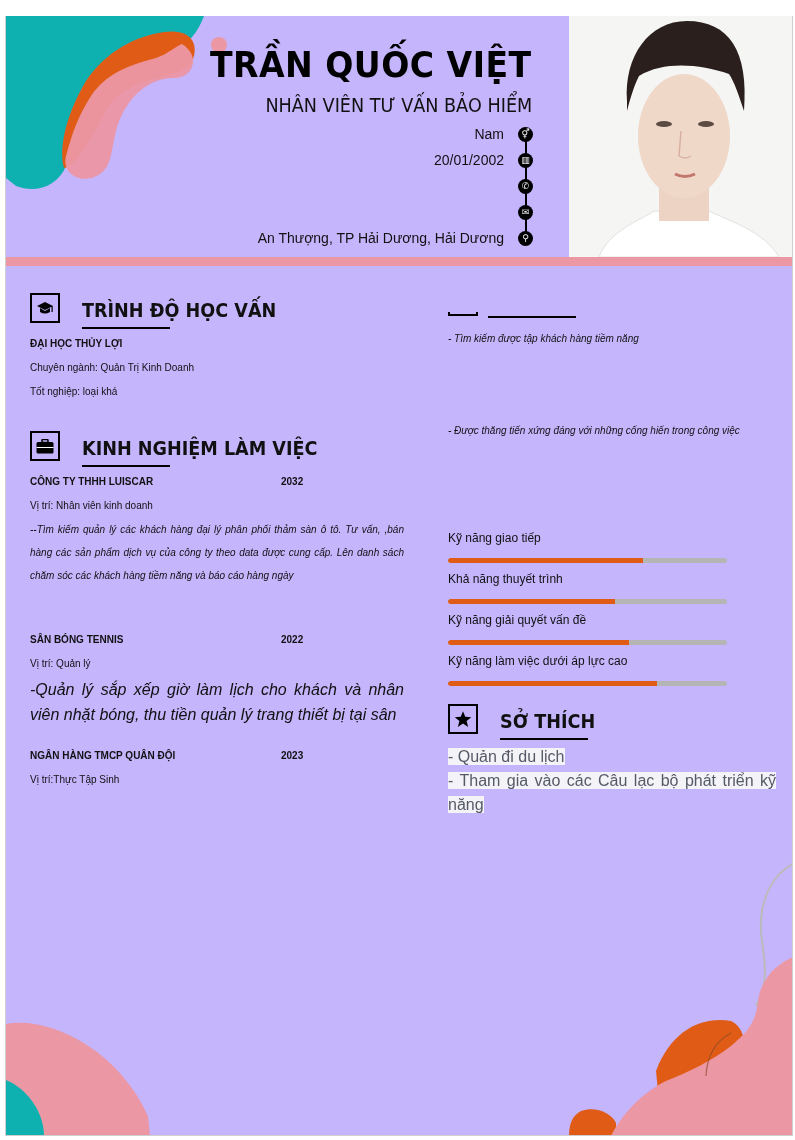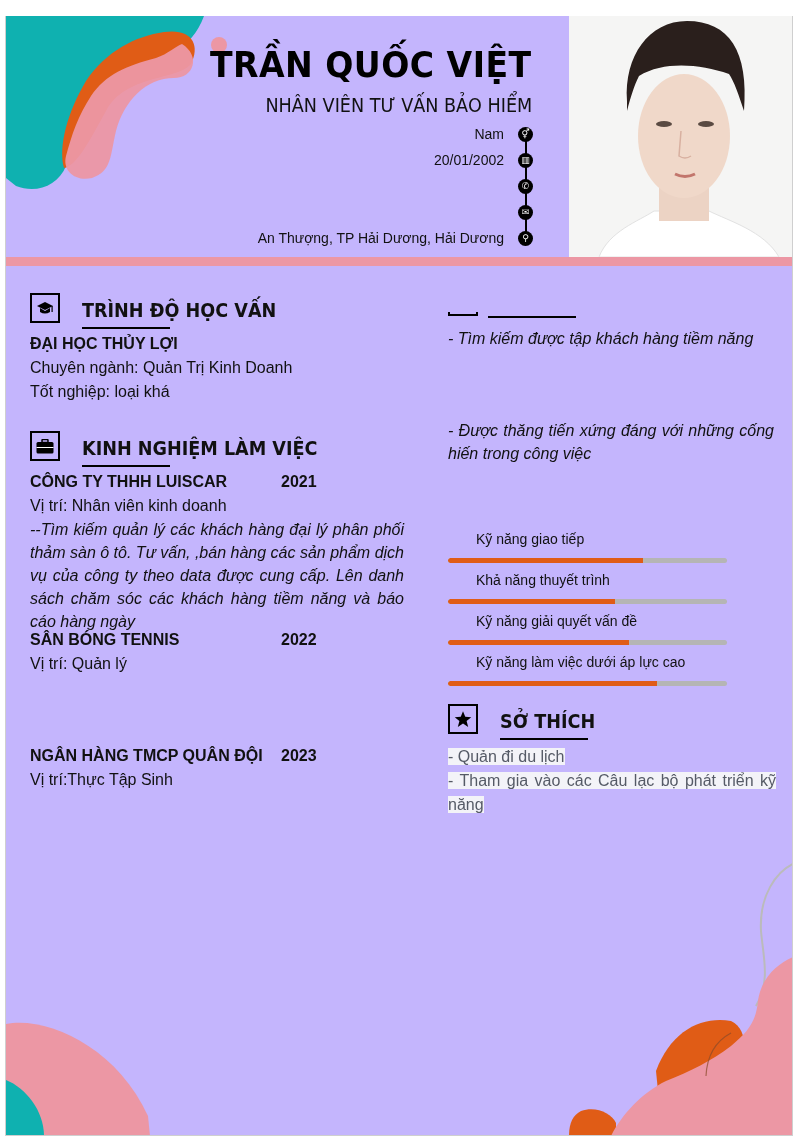--- a/index.html
+++ b/index.html
@@ -50,26 +50,26 @@
     margin-right: 10px; flex-shrink: 0;
   }
   .sec-title-wrap { position: relative; }
   .sec-title {
     font-size: 20px; font-weight: bold; color: #111; white-space: nowrap;
     font-family: "DejaVu Sans", sans-serif; transform: scaleX(0.88); transform-origin: left center; display: inline-block;
     line-height: 26px;
   }
   .sec-underline { position: absolute; left: 0; top: 30px; width: 88px; height: 1.5px; background: #000; }
 
-  .txt { position: absolute; font-size: 16px; color: #111; line-height: 24px; }
+  .txt { position: absolute; font-size: 10px; color: #111; line-height: 24px; }
   .bold { font-weight: bold; }
   .just { text-align: justify; font-style: italic; }
   .big { font-size: 16px; line-height: 25px; }
 
-  .skill-label { position: absolute; left: 442px; font-size: 14px; color: #111; margin-left: 28px; }
+  .skill-label { position: absolute; left: 442px; font-size: 12px; color: #111; }
   .skill-bar { position: absolute; left: 442px; width: 279px; height: 5px; border-radius: 3px; background: #b5b5b5; overflow: hidden; }
   .skill-fill { height: 100%; background: #e05c16; border-radius: 3px 0 0 3px; }
 
   .hobby { position: absolute; left: 442px; width: 328px; font-size: 16px; line-height: 24px; color: #555a66; text-align: justify; }
   .hobby span { background: #f3f3f8; }
 </style>
 </head>
 <body>
 
 <div class="page">
@@ -152,27 +152,28 @@
           <rect x="0.5" y="8" width="17" height="1" fill="#fff"></rect>
         </svg>
     </div>
     <div class="sec-title-wrap">
       <span class="sec-title">KINH NGHIỆM LÀM VIỆC</span>
       <div class="sec-underline"></div>
     </div>
   </div>
 
   <div class="txt bold" style="left:24px;top:454px">CÔNG TY THHH LUISCAR</div>
-  <div class="txt bold" style="left:275px;top:454px">2021</div>
+  <div class="txt bold" style="left:275px;top:454px">2032</div>
   <div class="txt just" style="left:24px;top:502px;width:374px;line-height:23px">--Tìm kiếm quản lý các khách hàng đại lý phân phối thảm sàn ô tô. Tư vấn, ,bán hàng các sản phẩm dịch vụ của công ty theo data được cung cấp. Lên danh sách chăm sóc các khách hàng tiềm năng và báo cáo hàng ngày</div>
   <div class="txt" style="left:24px;top:478px">Vị trí: Nhân viên kinh doanh</div>
 
   <div class="txt bold" style="left:24px;top:612px">SÂN BÓNG TENNIS</div>
   <div class="txt bold" style="left:275px;top:612px">2022</div>
   <div class="txt" style="left:24px;top:636px">Vị trí: Quản lý</div>
+  <div class="txt just big" style="left:24px;top:661px;width:374px">-Quản lý sắp xếp giờ làm lịch cho khách và nhân viên nhặt bóng, thu tiền quản lý trang thiết bị tại sân</div>
 
   <div class="txt bold" style="left:24px;top:728px">NGÂN HÀNG TMCP QUÂN ĐỘI</div>
   <div class="txt bold" style="left:275px;top:728px">2023</div>
   <div class="txt" style="left:24px;top:752px">Vị trí:Thực Tập Sinh</div>
 
   <div style="position:absolute;left:442px;top:290px;width:30px;height:10px;">
     <div style="position:absolute;left:0;bottom:0;width:30px;height:4px;border:2px solid #000;border-top:none;"></div>
   </div>
   <div style="position:absolute;left:482px;top:300px;width:88px;height:1.5px;background:#000;"></div>
 

